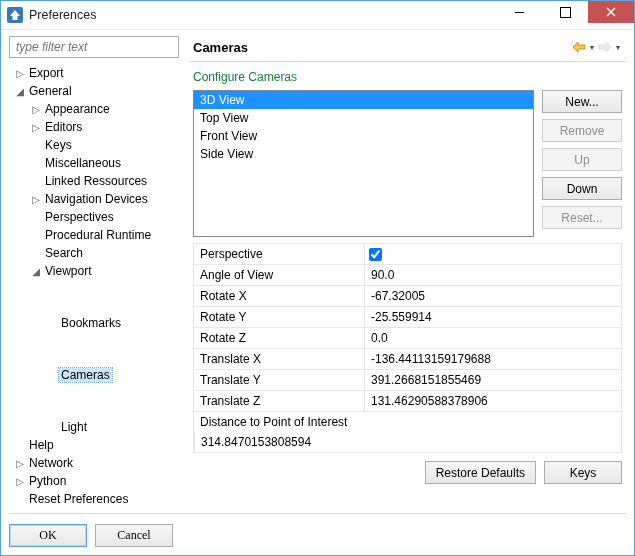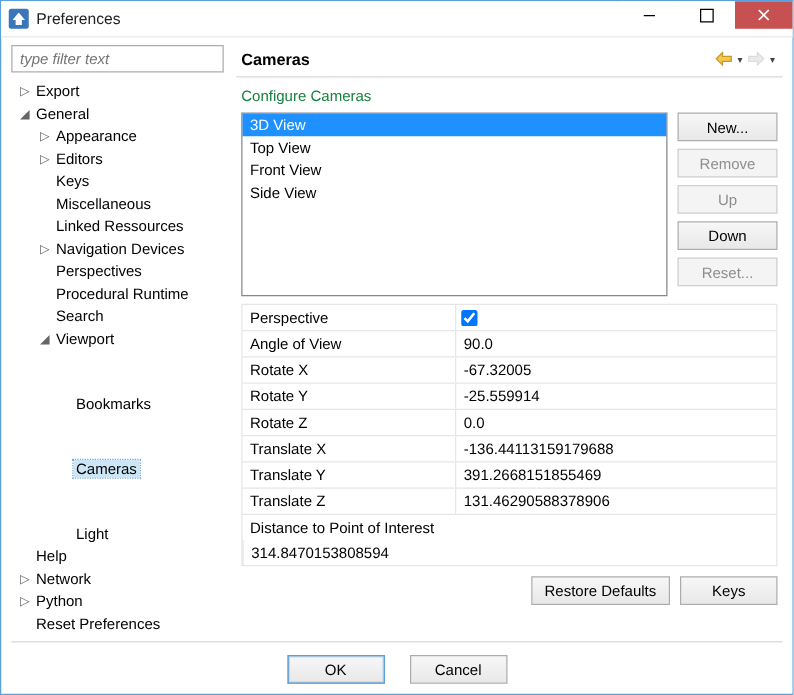--- a/index.html
+++ b/index.html
@@ -44,21 +44,21 @@
   .btn.disabled { color:#8e8e8e; border-color:#cfcfcf; background:#f4f4f4;}
   .props { border:1px solid #e6e6e6; margin:0 4px;}
   .prow { display:flex; align-items:stretch; border-bottom:1px solid #e6e6e6;}
   .prow:last-child { border-bottom:0;flex-direction:column;}
   .prow .plabel { width:170px; padding:3px 6px; }
   .prow .pval { flex:1; border-left:1px solid #e6e6e6; padding:0; display:flex; align-items:center;}
   .prow .pval input[type=text] { width:100%; border:0; outline:0; padding:3px 6px; font:inherit; background:transparent;}
   .prow .pval input[type=checkbox] { margin-left:4px; }
   .midbtns { display:flex; justify-content:flex-end; gap:8px; padding:8px 4px 0 4px;}
   .midbtns .btn { padding:0 10px; min-width:92px;}
-  .footer { border-top:1px solid #d8d8d8; margin:8px 8px 8px 8px; padding-top:10px; display:flex; justify-content:center; gap:20px;}
+  .footer { border-top:1px solid #d8d8d8; margin:8px 8px 8px 8px; padding-top:10px; display:flex; justify-content:flex-start; gap:8px;font-family:Liberation Serif, serif;}
   .footer .btn { min-width:78px; }
   .footer .btn.primary { outline:1px solid #5aa1db; outline-offset:-1px; box-shadow:0 0 0 1px #bcdaf3 inset;}
 </style>
 </head>
 <body>
 
 <div class="window">
 
   <div class="titlebar">
     <span class="app-icon"></span>

